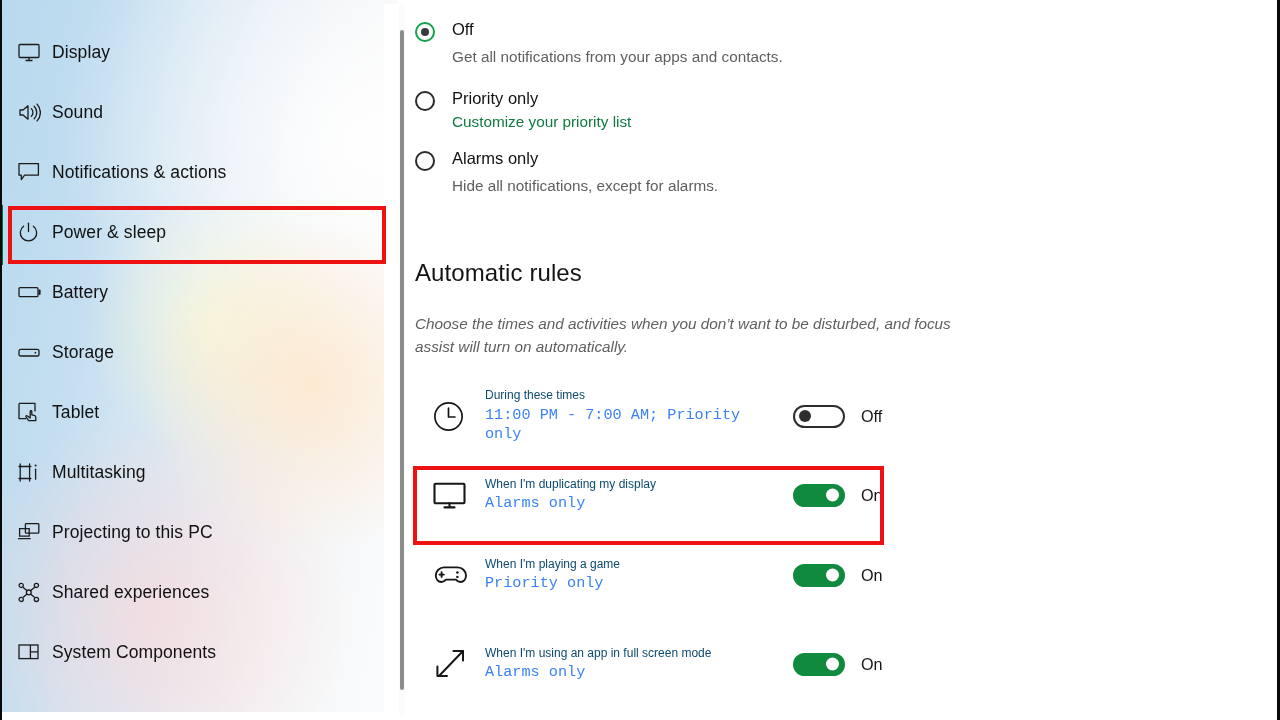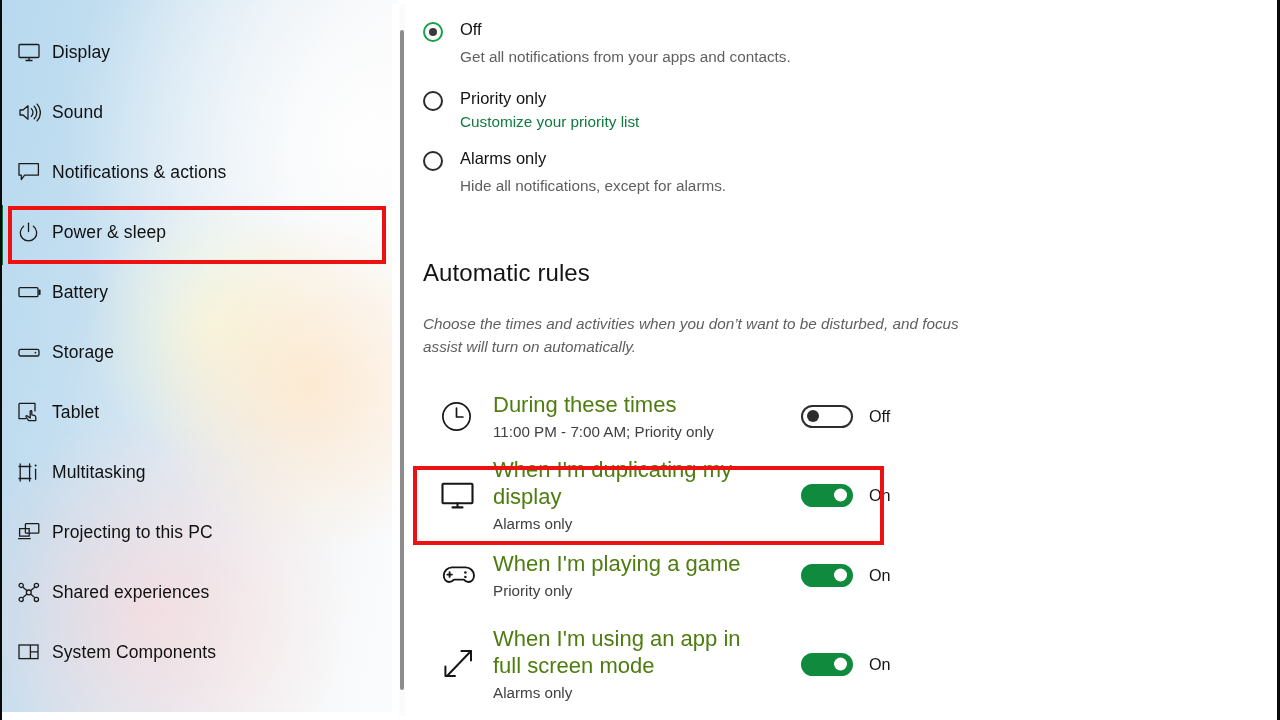--- a/index.html
+++ b/index.html
@@ -74,21 +74,21 @@
     position: absolute;
     border: 4px solid #ee1111;
     background: transparent;
     pointer-events: none;
     z-index: 40;
   }
 
   
   #content {
     position: absolute;
-    left: 392px; top: 4px;
+    left: 384px; top: 4px;
     width: 879px; height: 710px;
     background: #ffffff;
     overflow: hidden;
   }
   
   #scrollbar {
     position: absolute;
     left: 399px; top: 4px;
     width: 6px; height: 712px;
     z-index: 30;
@@ -180,29 +180,30 @@
     height: 72px;
     padding-left: 18px;
   }
   .rule-icon {
     width: 52px; min-width: 52px;
     display: flex; align-items: center;
     color: #161616;
   }
   .rule-text { width: 296px; }
   .rule-title {
-    font-size: 22px;
-    color: #4d7c0f;
+    font-size: 12px;
+    color: #0c4a6e;
     line-height: 1.22;
   }
   .rule-sub {
     font-size: 15.2px;
-    color: #404040;
+    color: #3b82f6;
     line-height: 1.25;
     margin-top: 3px;
+    font-family: Liberation Mono, monospace;
   }
   .toggle-wrap { display: flex; align-items: center; margin-left: 12px; }
   .toggle {
     width: 52px; height: 23px;
     border-radius: 12px;
     position: relative;
     flex: 0 0 auto;
   }
   .toggle.off {
     background: #ffffff;

